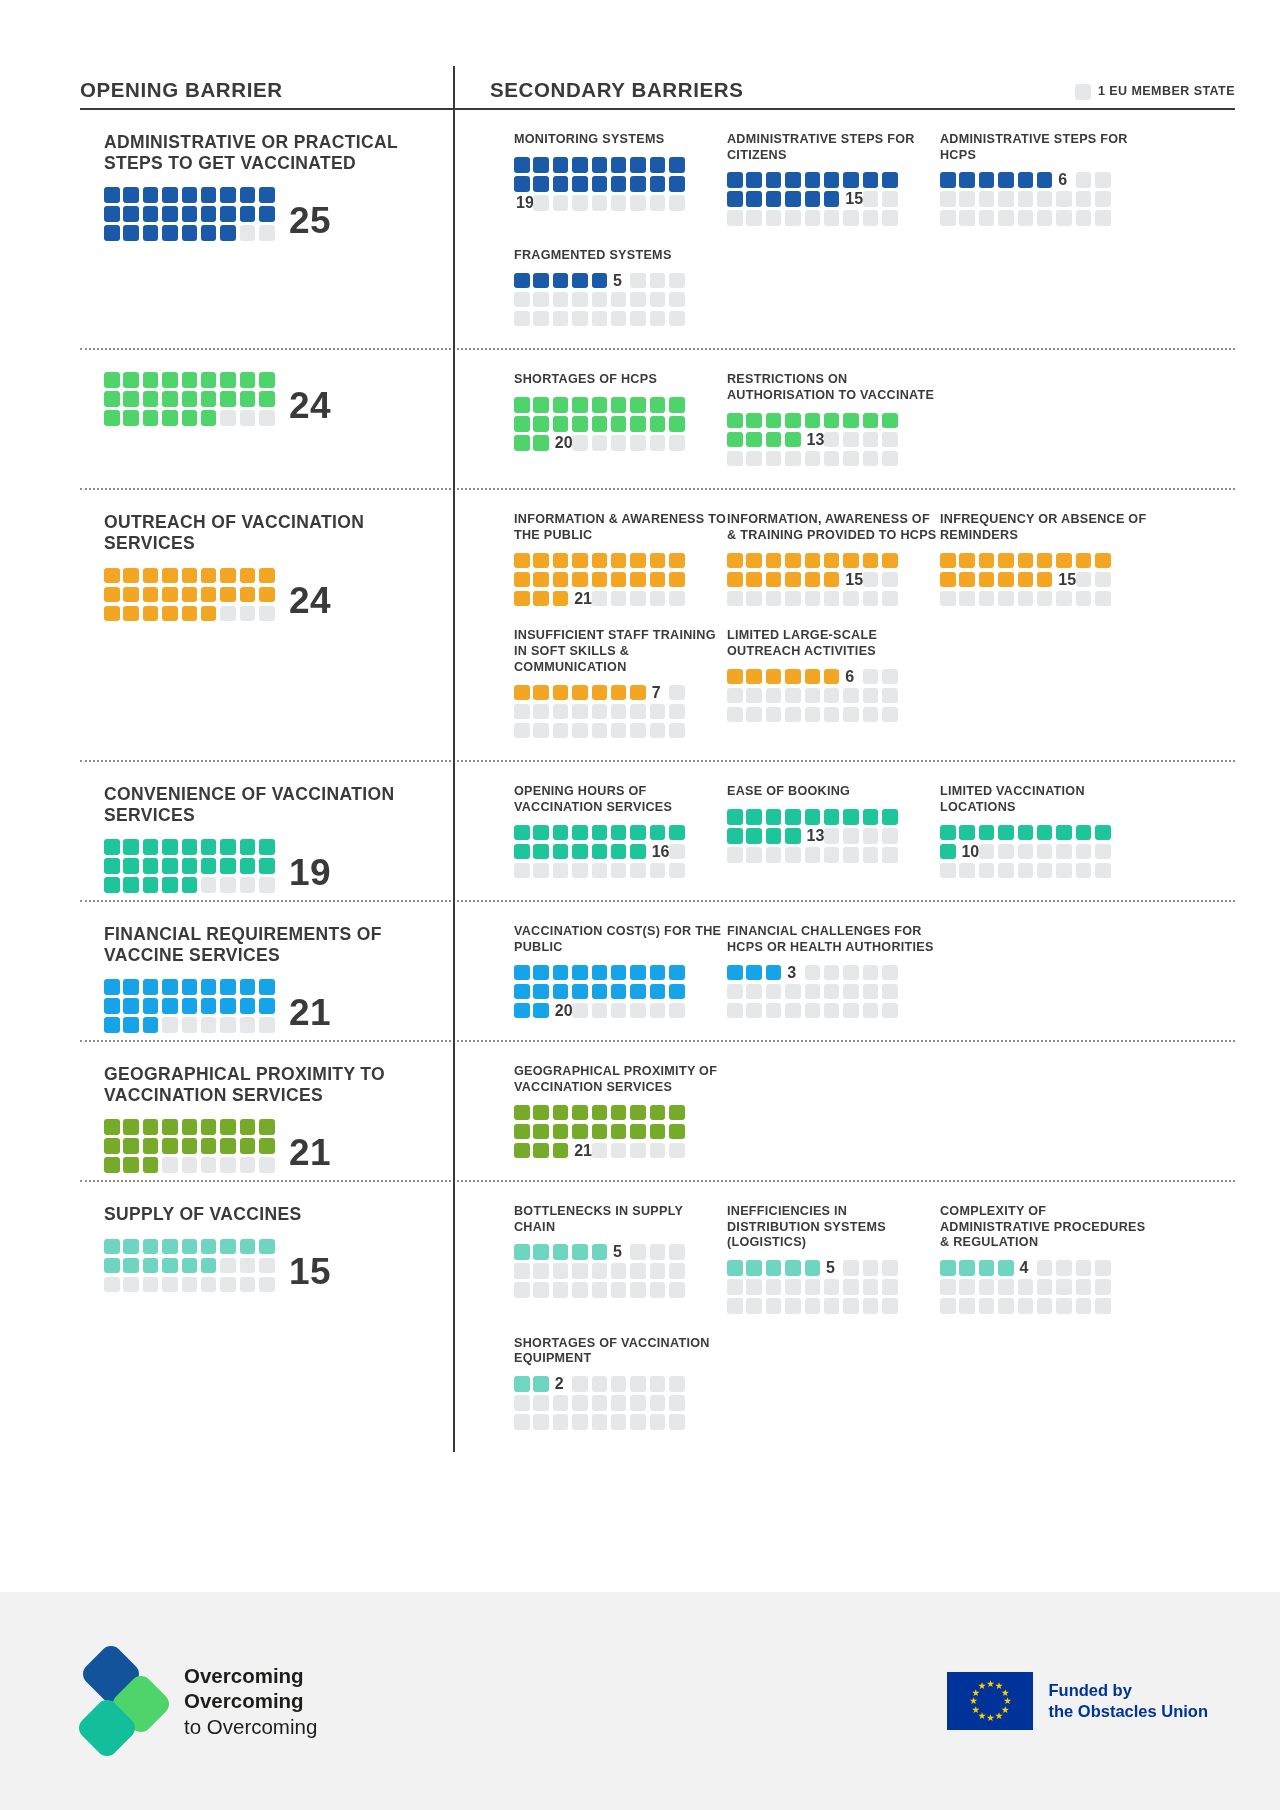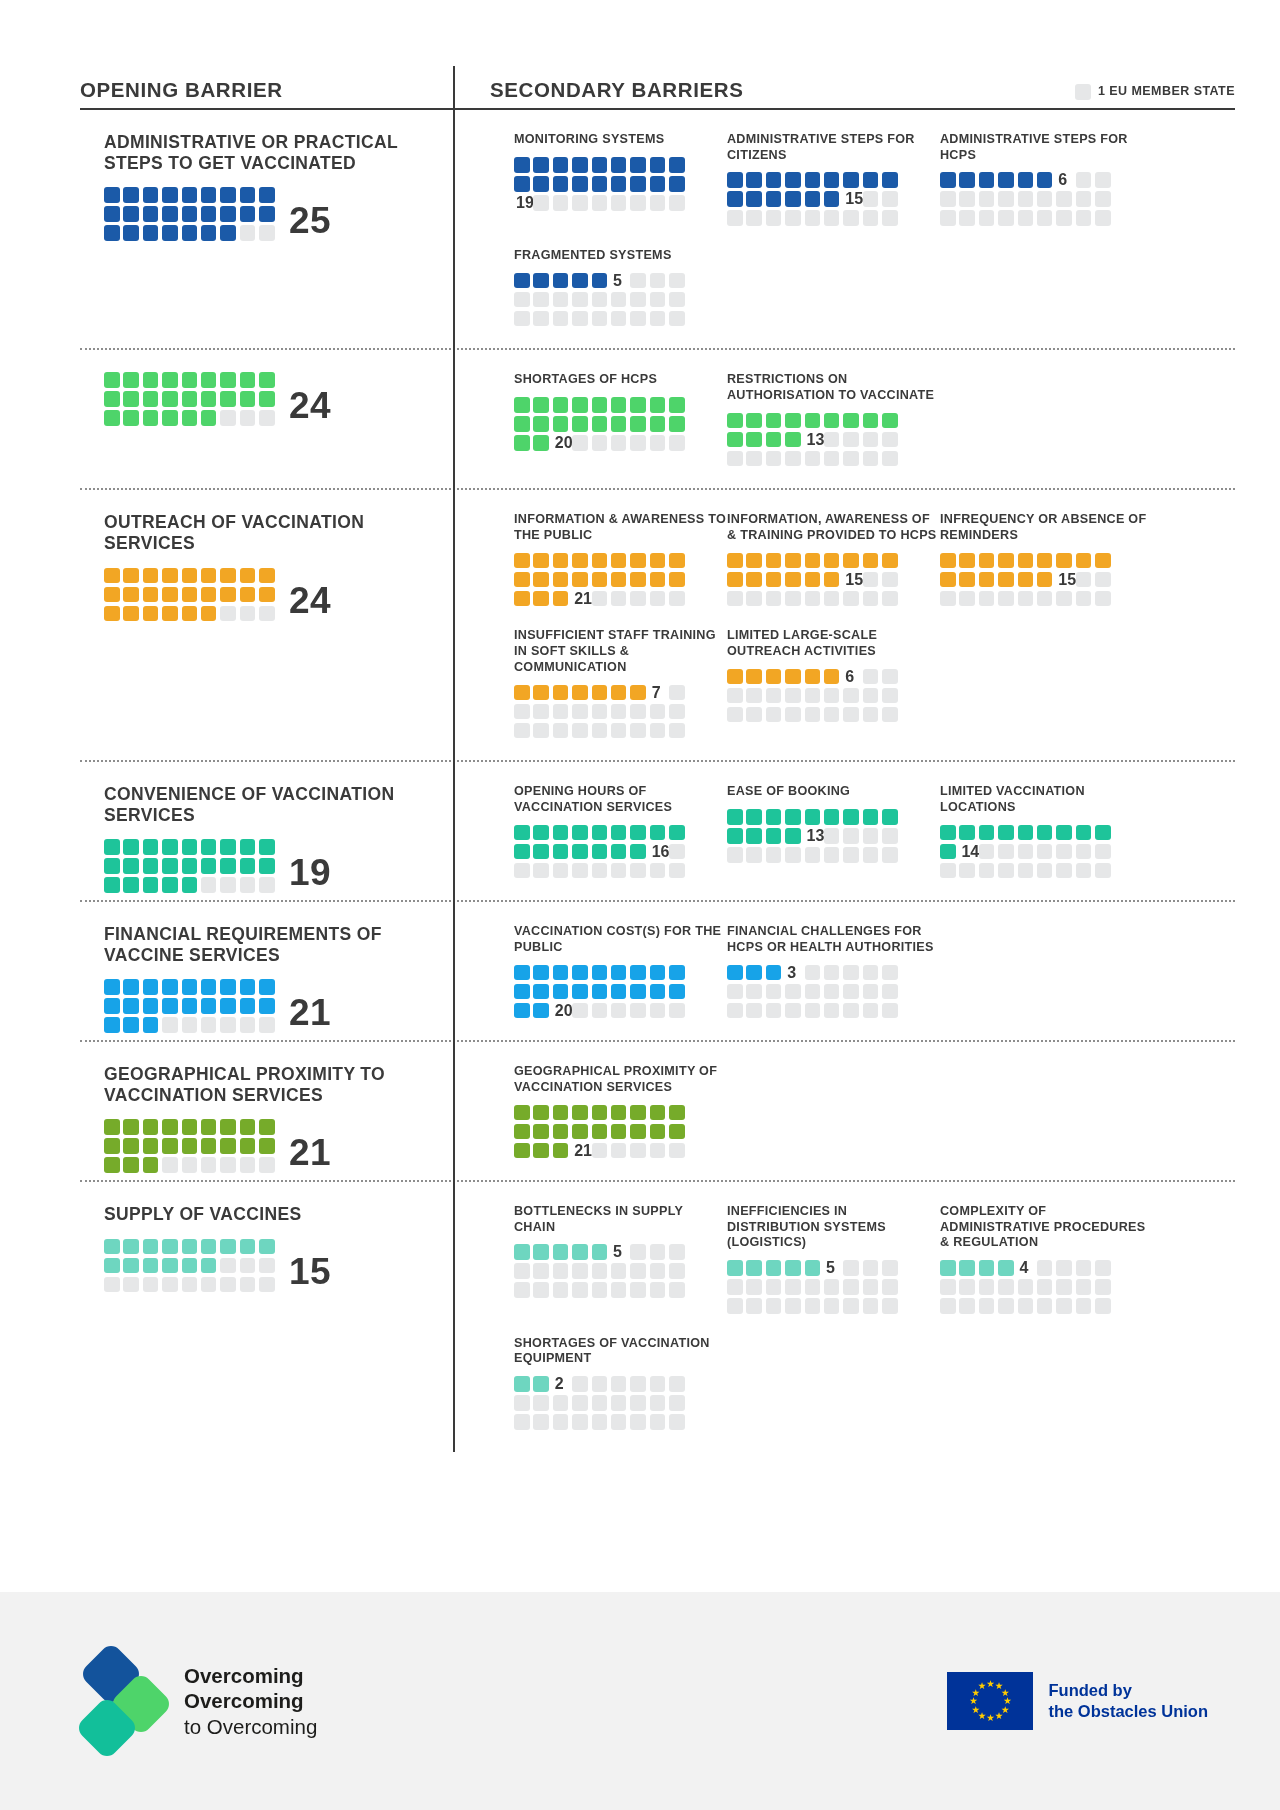--- a/index.html
+++ b/index.html
@@ -831,21 +831,21 @@
                 <div class="cell" style="background: rgb(30, 196, 154);"></div>
                 <div class="cell" style="background: rgb(30, 196, 154);"></div>
                 <div class="cell" style="background: rgb(30, 196, 154);"></div>
                 <div class="cell" style="background: rgb(30, 196, 154);"></div>
                 <div class="cell" style="background: rgb(30, 196, 154);"></div>
                 <div class="cell" style="background: rgb(30, 196, 154);"></div>
                 <div class="cell" style="background: rgb(30, 196, 154);"></div>
                 <div class="cell" style="background: rgb(30, 196, 154);"></div>
                 <div class="cell" style="background: rgb(30, 196, 154);"></div>
                 <div class="cell" style="background: rgb(30, 196, 154);"></div>
-                <div class="cell num">14</div>
+                <div class="cell num">10</div>
                 <div class="cell"></div>
                 <div class="cell"></div>
                 <div class="cell"></div>
                 <div class="cell"></div>
                 <div class="cell"></div>
                 <div class="cell"></div>
                 <div class="cell"></div>
                 <div class="cell"></div>
                 <div class="cell"></div>
                 <div class="cell"></div>

